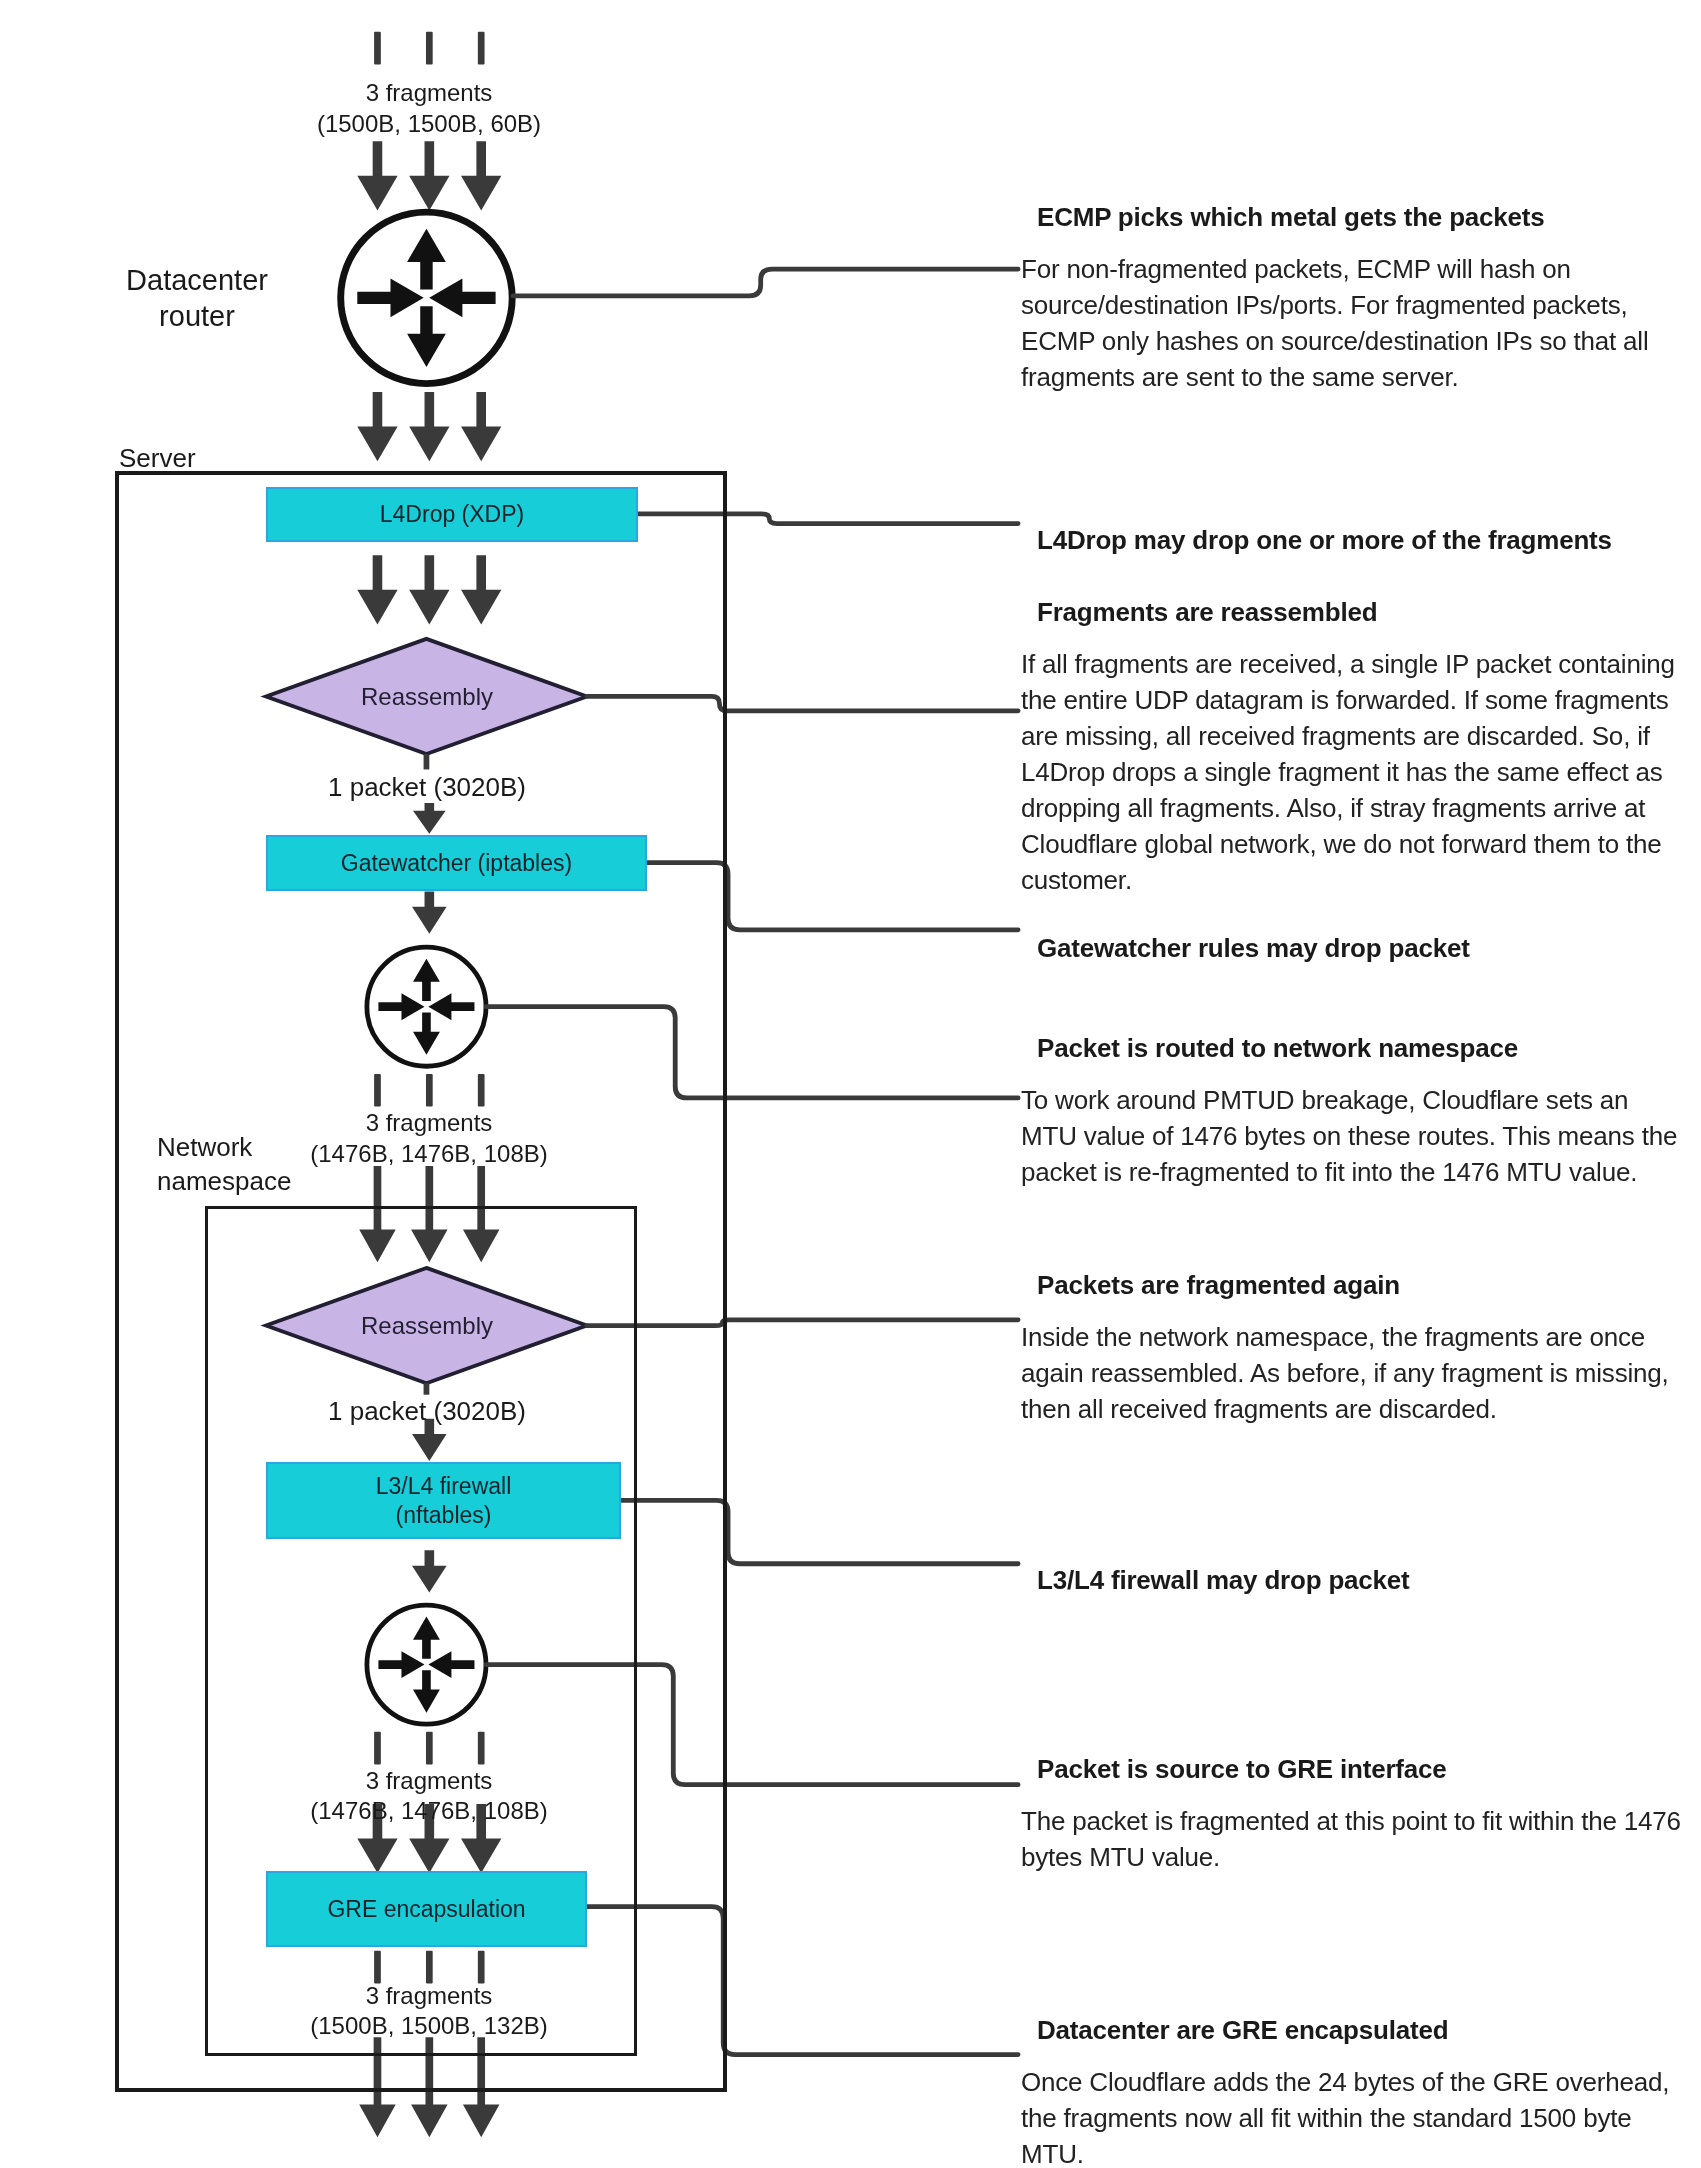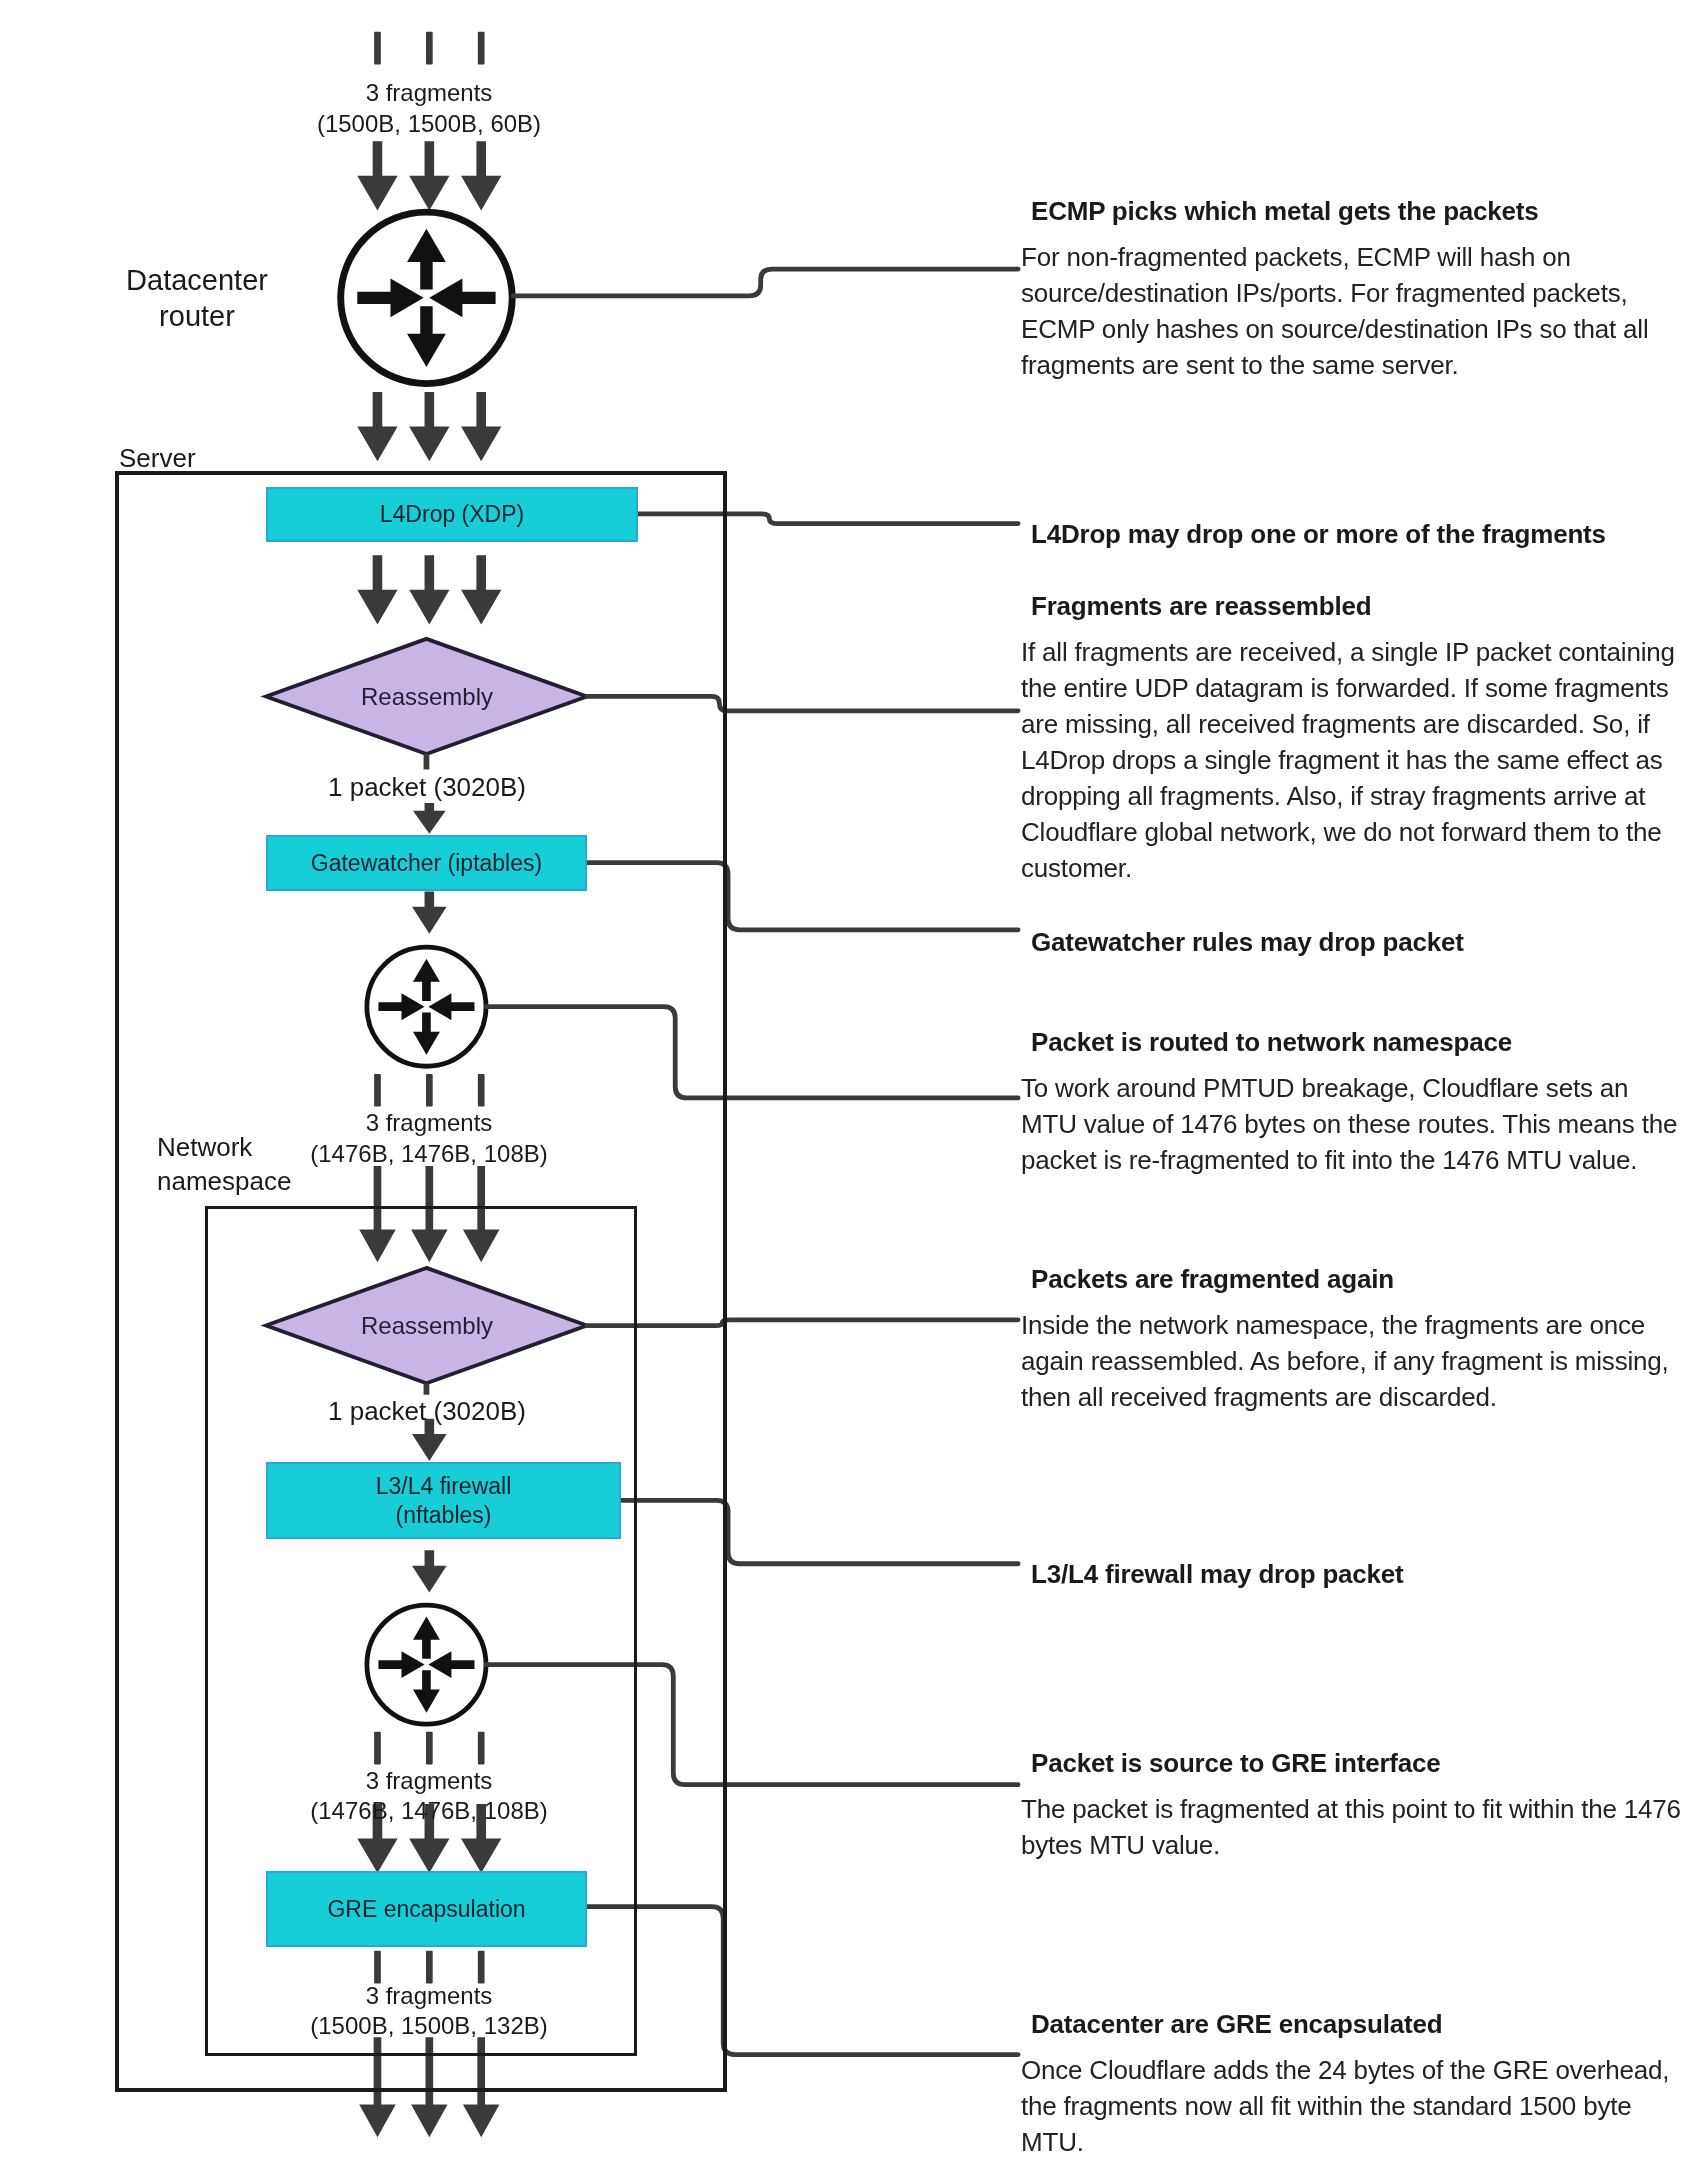--- a/index.html
+++ b/index.html
@@ -24,21 +24,21 @@
   }
   .flow-label.packet{font-size:26px;}
   .node-text{
     position:absolute;transform:translate(-50%,-50%);white-space:nowrap;
     font-size:24px;color:#221f33;text-align:left;
   }
   .side-label{position:absolute;font-size:26px;line-height:34px;color:#1a1a1a;}
   .side-label.big{font-size:29px;line-height:36px;text-align:center;}
   
   .ann{position:absolute;left:1021px;width:663px;font-size:26px;line-height:36px;color:#222222;letter-spacing:-0.2px;}
-  .ann h3{margin:10px;font-size:inherit;line-height:inherit;font-weight:bold;color:#1a1a1a;}
+  .ann h3{margin:16px;font-size:inherit;line-height:inherit;font-weight:bold;color:#1a1a1a;}
   .ann p{margin:0;}
 </style>
 </head>
 <body>
 
 <div class="canvas">
 
   <svg class="layer" width="1701" height="2168" viewBox="0 0 1771 2257">
     <defs>
       <rect id="dash" x="-3.5" y="0" width="7" height="34" rx="1" fill="#3a3a3a"></rect>
@@ -148,21 +148,21 @@
       <path d="M611,1985 H741 Q753,1985 753,1997 V2127 Q753,2139 765,2139 H1060"></path>
     </g>
   </svg>
 
   <div class="frame" style="left:115px;top:471px;width:612px;height:1621px;"></div>
   <div class="frame inner" style="left:205px;top:1206px;width:432px;height:850px;"></div>
 
   <div class="cyan-box" style="left:266px;top:487px;width:372px;height:55px;">
     <span>L4Drop (XDP)</span>
   </div>
-  <div class="cyan-box" style="left:266px;top:835px;width:321px;height:56px;text-align:center;">
+  <div class="cyan-box" style="left:266px;top:835px;width:381px;height:56px;text-align:center;">
     <span>Gatewatcher (iptables)</span>
   </div>
   <div class="cyan-box" style="left:266px;top:1462px;width:355px;height:77px;">
     <span>L3/L4 firewall</span>
     <span>(nftables)</span>
   </div>
   <div class="cyan-box" style="left:266px;top:1871px;width:321px;height:76px;">
     <span>GRE encapsulation</span>
   </div>
 

